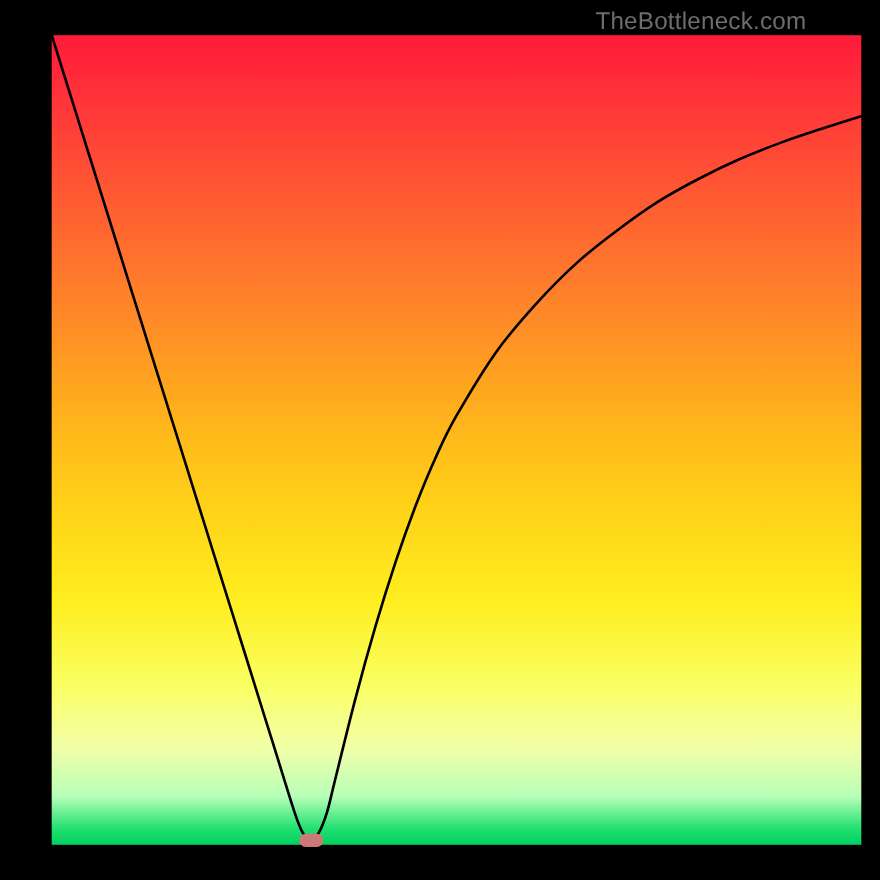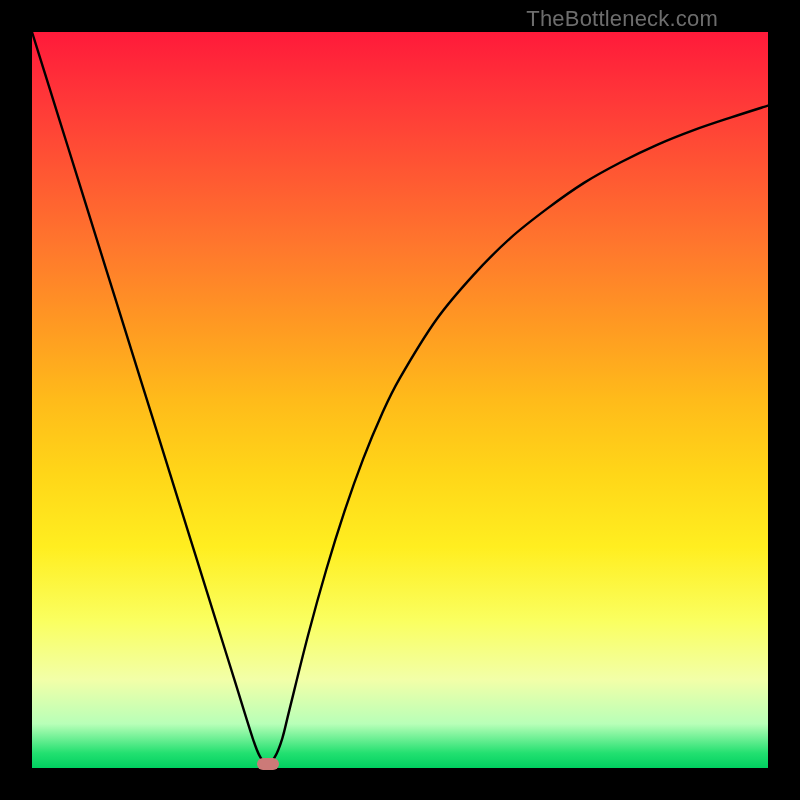--- a/index.html
+++ b/index.html
@@ -1,16 +1,16 @@
 <!DOCTYPE html>
 <html><head>
 <meta charset="utf-8">
 <style>
   html,body{margin:0;padding:0;width:800px;height:800px;background:#000;overflow:hidden;font-family:Arial,Helvetica,sans-serif}
-  .frame{position:absolute;left:0;top:0;width:728px;height:800px;background:#000}
+  .frame{position:absolute;left:15px;top:0;width:728px;height:800px;background:#000}
   .plot-area{position:absolute;left:32px;top:32px;width:736px;height:736px;
     background:linear-gradient(to bottom,
       #ff1a3a 0%,
       #ff3a38 10%,
       #ff5a32 20%,
       #ff7a2c 30%,
       #ff9a22 40%,
       #ffbb1a 50%,
       #ffd618 60%,
       #ffee20 70%,

